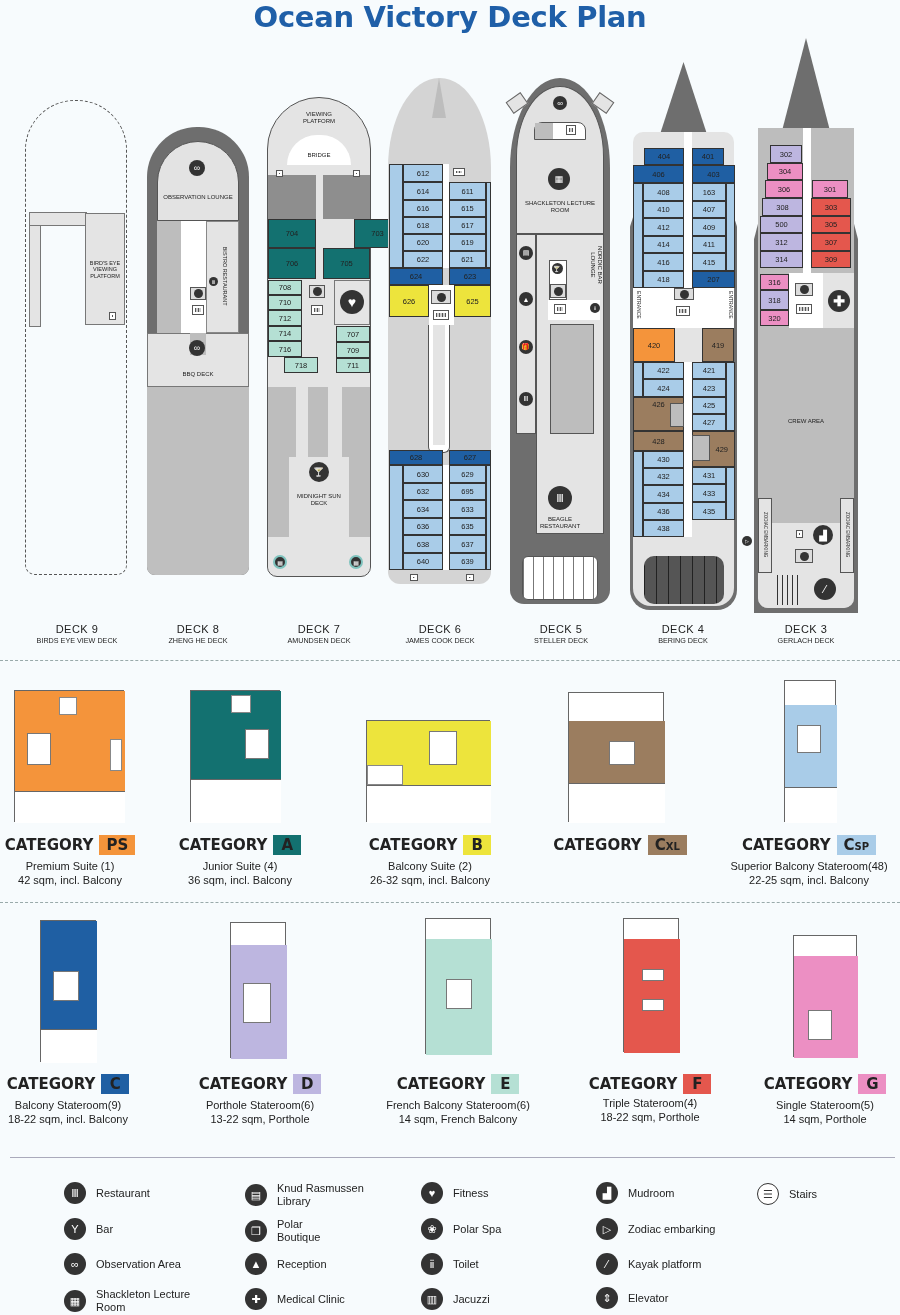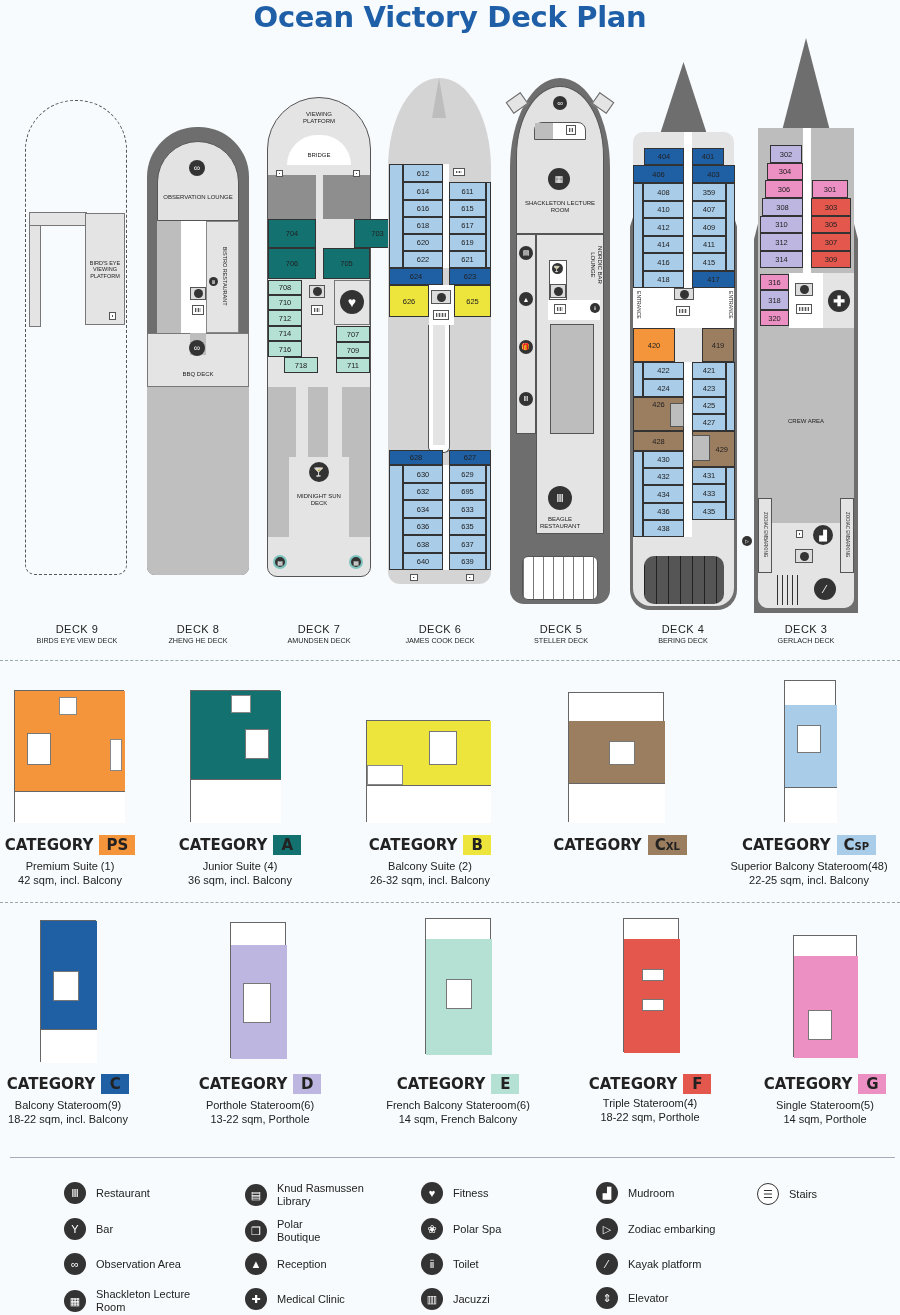--- a/index.html
+++ b/index.html
@@ -236,26 +236,26 @@
 
   <div class="cab c-csp" style="left:13px;top:121px;width:41px;height:18px;">408</div>
   <div class="cab c-csp" style="left:13px;top:139px;width:41px;height:17px;">410</div>
   <div class="cab c-csp" style="left:13px;top:156px;width:41px;height:18px;">412</div>
   <div class="cab c-csp" style="left:13px;top:174px;width:41px;height:17px;">414</div>
   <div class="cab c-csp" style="left:13px;top:191px;width:41px;height:18px;">416</div>
   <div class="cab c-csp" style="left:13px;top:209px;width:41px;height:17px;">418</div>
   <div class="abs c-csp" style="left:3px;top:121px;width:10px;height:105px;border:0.7px solid #333;"></div>
   <div class="corridor" style="left:54px;top:70px;width:8px;height:156px;"></div>
 
-  <div class="cab c-csp" style="left:62px;top:121px;width:34px;height:18px;">359</div>
+  <div class="cab c-csp" style="left:62px;top:121px;width:34px;height:18px;">163</div>
   <div class="cab c-csp" style="left:62px;top:139px;width:34px;height:17px;">407</div>
   <div class="cab c-csp" style="left:62px;top:156px;width:34px;height:18px;">409</div>
   <div class="cab c-csp" style="left:62px;top:174px;width:34px;height:17px;">411</div>
   <div class="cab c-csp" style="left:62px;top:191px;width:34px;height:18px;">415</div>
-  <div class="cab c-c" style="left:62px;top:209px;width:43px;height:17px;">417</div>
+  <div class="cab c-c" style="left:62px;top:209px;width:43px;height:17px;">207</div>
   <div class="abs c-csp" style="left:96px;top:121px;width:9px;height:88px;border:0.7px solid #333;"></div>
 
   <div class="abs" style="left:3px;top:226px;width:101px;height:40px;background:#fff;"></div>
   <div class="lbl" style="left:-12px;top:240px;width:40px;transform:rotate(90deg);font-size:5px;">ENTRANCE</div>
   <div class="lbl" style="left:80px;top:240px;width:40px;transform:rotate(90deg);font-size:5px;">ENTRANCE</div>
   <div class="elev" style="left:44px;top:226px;width:20px;height:12px;">
       <i></i>
     </div>
   <div class="stairs" style="left:46px;top:244px;width:14px;height:10px;"></div>
 
@@ -293,21 +293,21 @@
 <div class="deck-sub" style="left:618px;top:636px;">BERING DECK</div>
 
 <div class="deck" style="left:750px;top:38px;width:112px;height:577px;">
   <div class="abs hull-dark" style="left:4px;top:0;width:104px;height:575px;clip-path:polygon(50% 0,100% 35%,100% 100%,0 100%,0 35%);"></div>
   <div class="abs grey2" style="left:8px;top:90px;width:96px;height:480px;border-radius:0 0 10px 10px;"></div>
 
   <div class="cab c-d" style="left:20px;top:107px;width:32px;height:18px;">302</div>
   <div class="cab c-g" style="left:17px;top:125px;width:36px;height:17px;">304</div>
   <div class="cab c-g" style="left:15px;top:142px;width:38px;height:18px;">306</div>
   <div class="cab c-d" style="left:12px;top:160px;width:41px;height:18px;">308</div>
-  <div class="cab c-d" style="left:10px;top:178px;width:43px;height:17px;">310</div>
+  <div class="cab c-d" style="left:10px;top:178px;width:43px;height:17px;">500</div>
   <div class="cab c-d" style="left:10px;top:195px;width:43px;height:18px;">312</div>
   <div class="cab c-d" style="left:10px;top:213px;width:43px;height:17px;">314</div>
   <div class="cab c-g" style="left:10px;top:236px;width:29px;height:16px;">316</div>
   <div class="cab c-d" style="left:10px;top:252px;width:29px;height:20px;">318</div>
   <div class="cab c-g" style="left:10px;top:272px;width:29px;height:16px;">320</div>
   <div class="corridor" style="left:53px;top:90px;width:8px;height:145px;"></div>
 
   <div class="cab c-g" style="left:62px;top:142px;width:36px;height:18px;">301</div>
   <div class="cab c-f" style="left:61px;top:160px;width:40px;height:18px;">303</div>
   <div class="cab c-f" style="left:61px;top:178px;width:40px;height:17px;">305</div>

